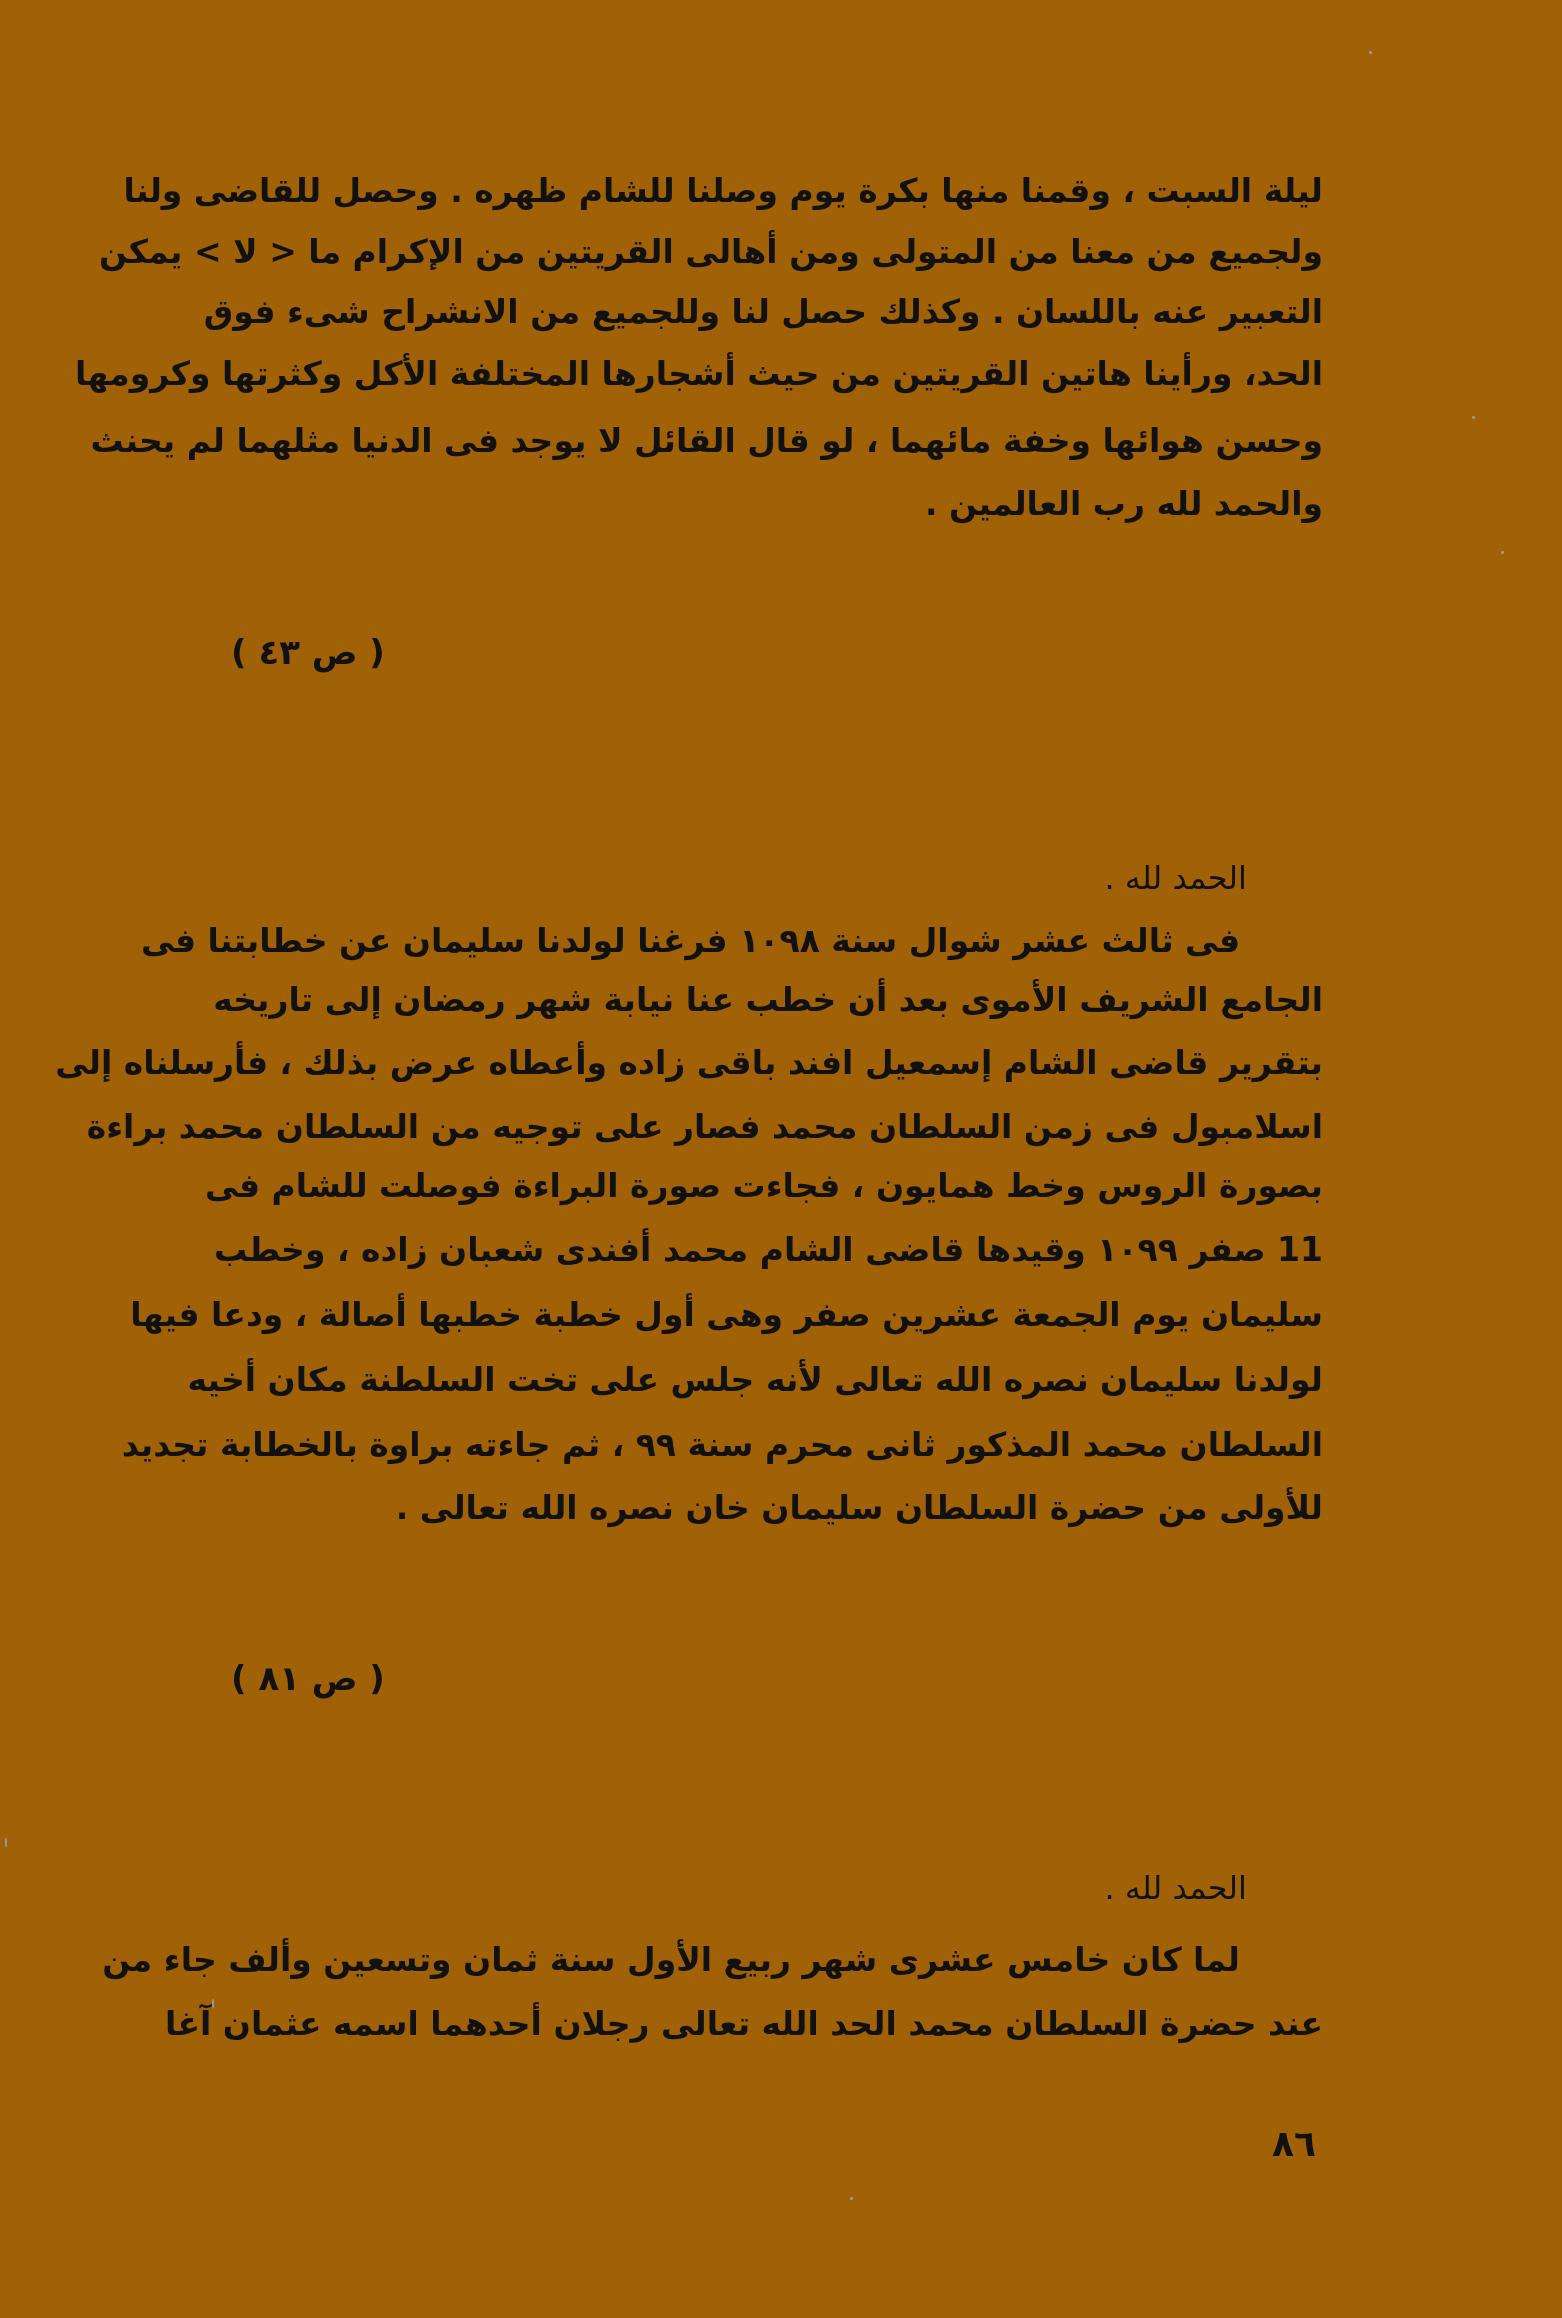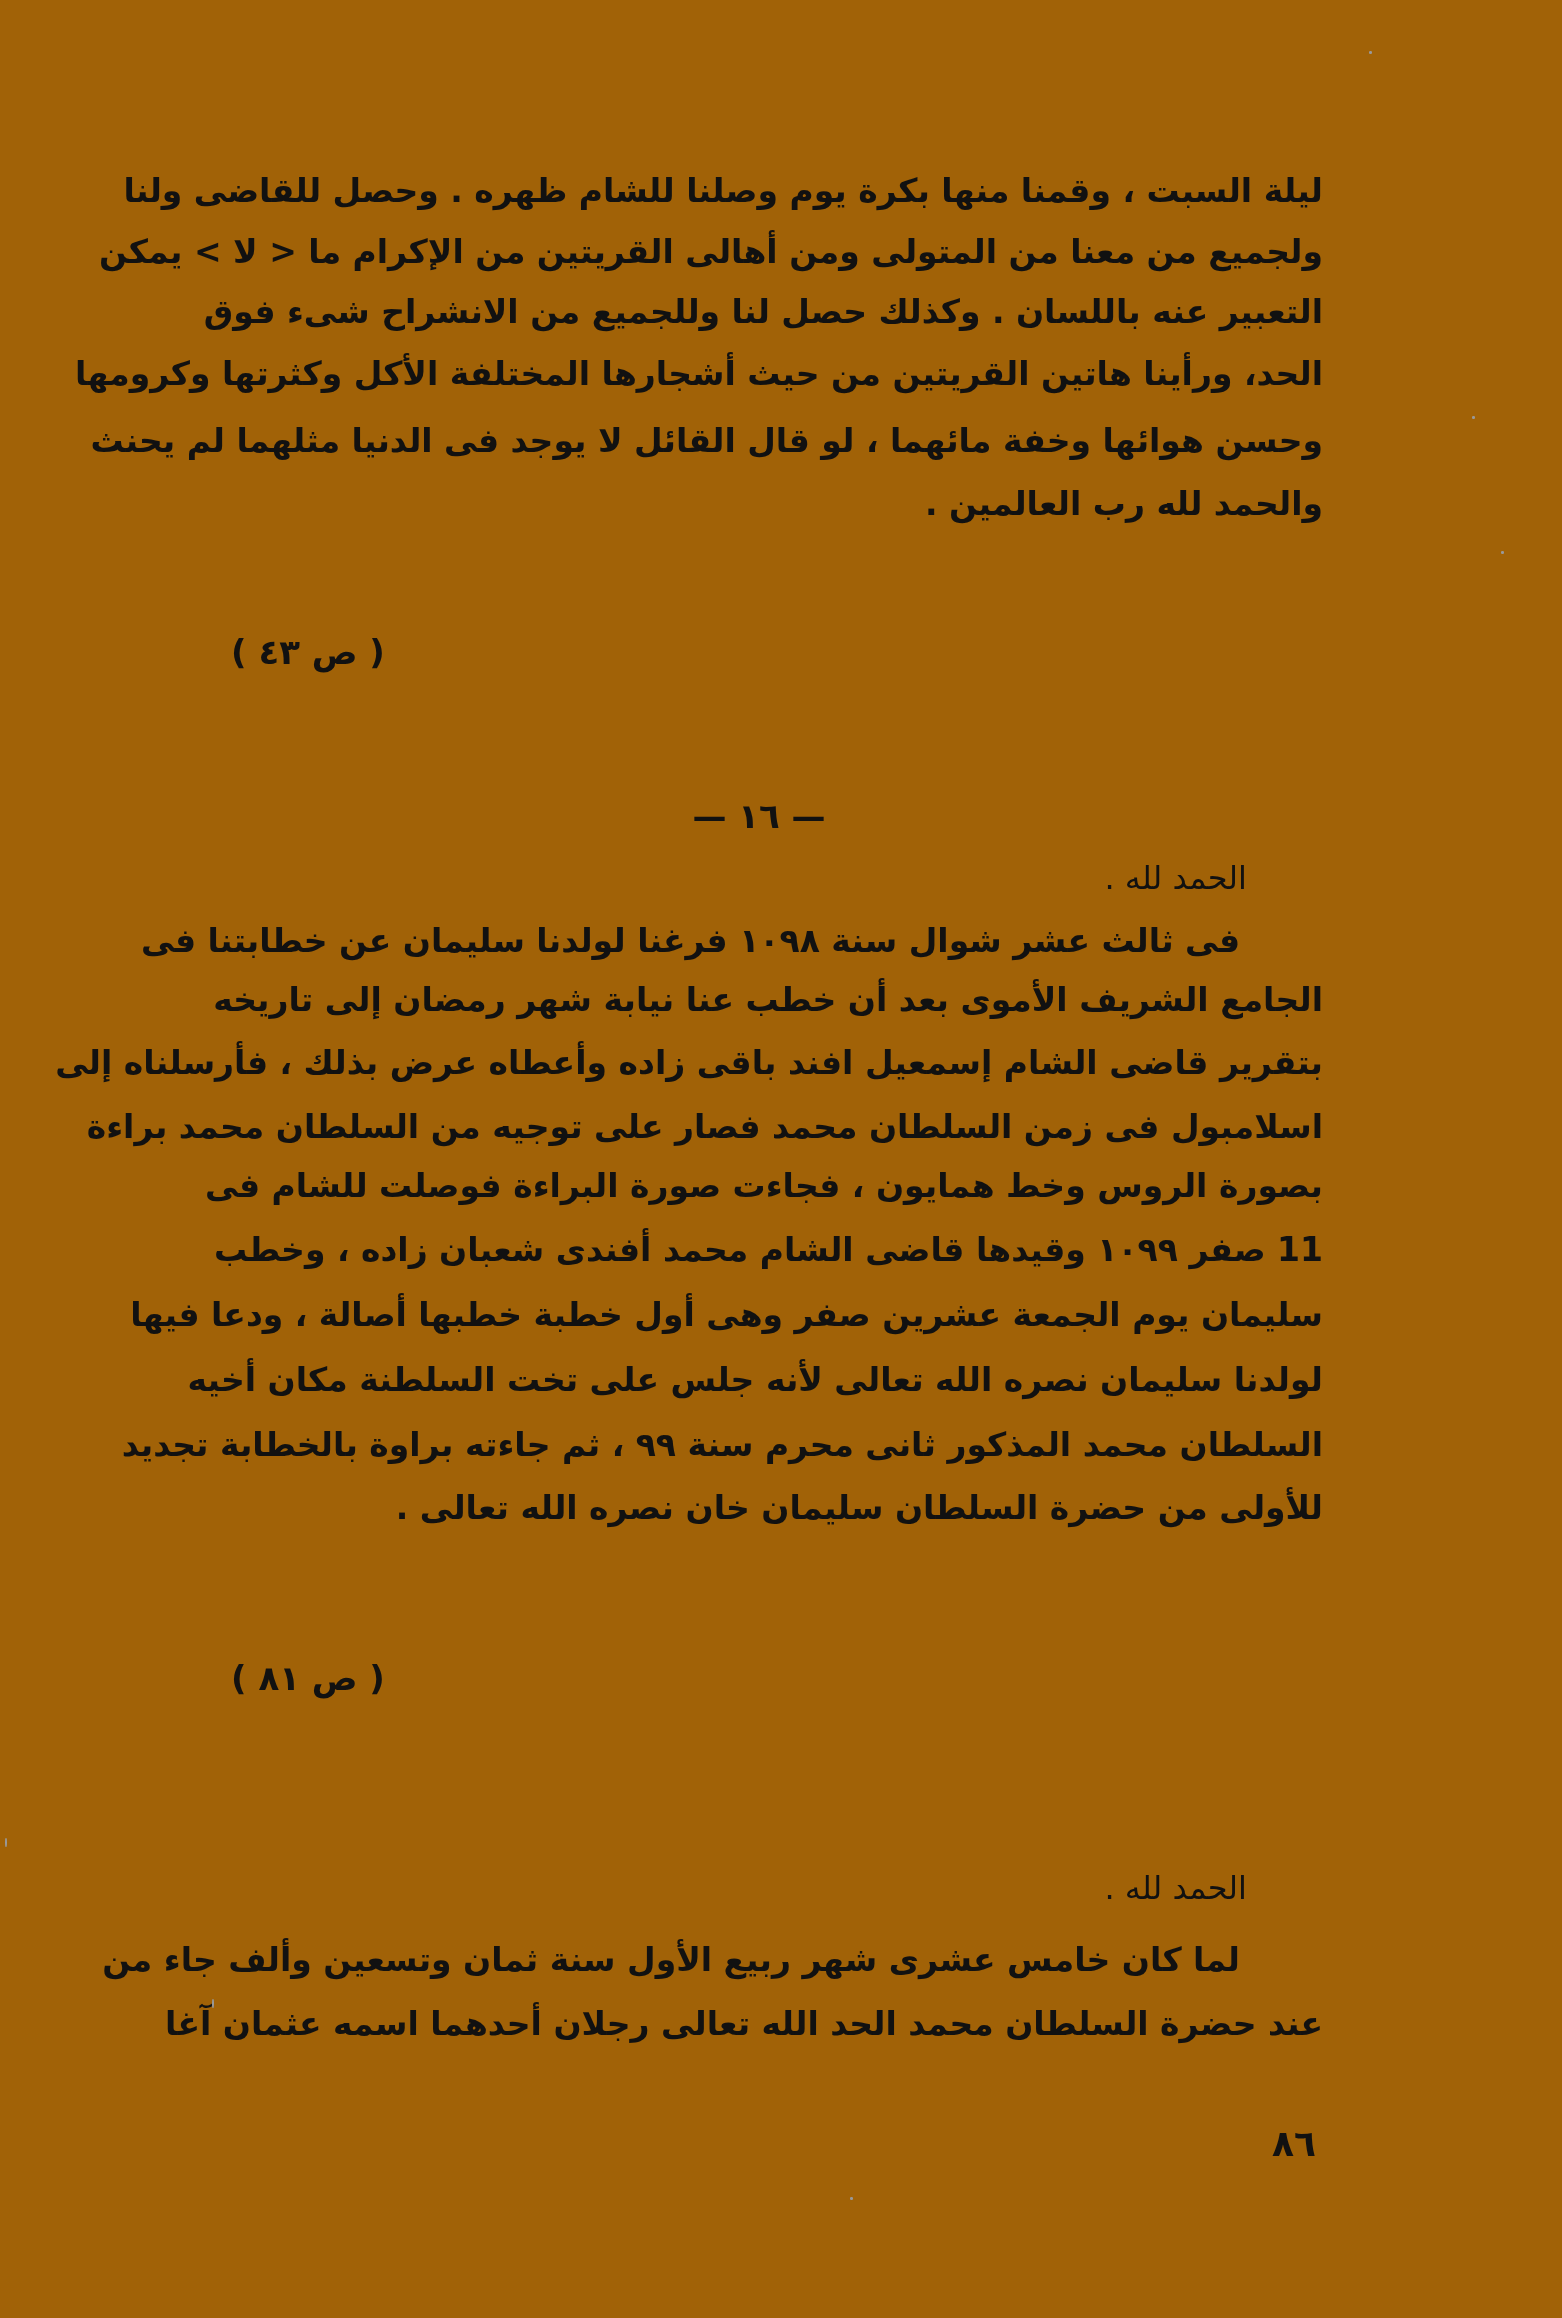--- a/index.html
+++ b/index.html
@@ -24,21 +24,20 @@
   <div>
     <div class="line" style="top:165px">ليلة السبت ، وقمنا منها بكرة يوم وصلنا للشام ظهره . وحصل للقاضى ولنا</div>
     <div class="line" style="top:226px">ولجميع من معنا من المتولى ومن أهالى القريتين من الإكرام ما &lt; لا &gt; يمكن</div>
     <div class="line" style="top:286px">التعبير عنه باللسان . وكذلك حصل لنا وللجميع من الانشراح شىء فوق</div>
     <div class="line" style="top:348px">الحد، ورأينا هاتين القريتين من حيث أشجارها المختلفة الأكل وكثرتها وكرومها</div>
     <div class="line" style="top:415px">وحسن هوائها وخفة مائهما ، لو قال القائل لا يوجد فى الدنيا مثلهما لم يحنث</div>
     <div class="line last" style="top:478px">والحمد لله رب العالمين .</div>
   </div>
   <div class="cite" style="top:627px">( ص ٤٣ )</div>
 
-  <div class="secnum" style="top:791px">— ١٦ —</div>
   <div class="hamd" style="top:853px">الحمد لله .</div>
   <div>
     <div class="line indent" style="top:915px">فى ثالث عشر شوال سنة ١٠٩٨ فرغنا لولدنا سليمان عن خطابتنا فى</div>
     <div class="line" style="top:974px">الجامع الشريف الأموى بعد أن خطب عنا نيابة شهر رمضان إلى تاريخه</div>
     <div class="line" style="top:1037px">بتقرير قاضى الشام إسمعيل افند باقى زاده وأعطاه عرض بذلك ، فأرسلناه إلى</div>
     <div class="line" style="top:1101px">اسلامبول فى زمن السلطان محمد فصار على توجيه من السلطان محمد براءة</div>
     <div class="line" style="top:1160px">بصورة الروس وخط همايون ، فجاءت صورة البراءة فوصلت للشام فى</div>
     <div class="line" style="top:1224px">11 صفر ١٠٩٩ وقيدها قاضى الشام محمد أفندى شعبان زاده ، وخطب</div>
     <div class="line" style="top:1289px">سليمان يوم الجمعة عشرين صفر وهى أول خطبة خطبها أصالة ، ودعا فيها</div>
     <div class="line" style="top:1354px">لولدنا سليمان نصره الله تعالى لأنه جلس على تخت السلطنة مكان أخيه</div>

